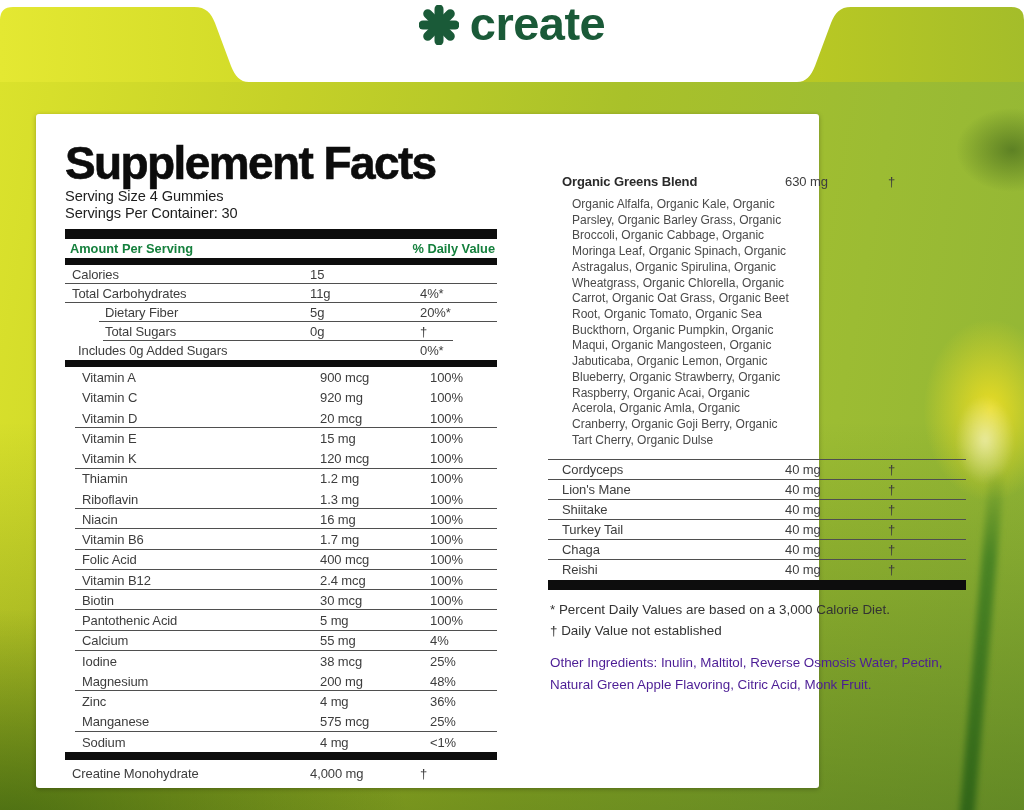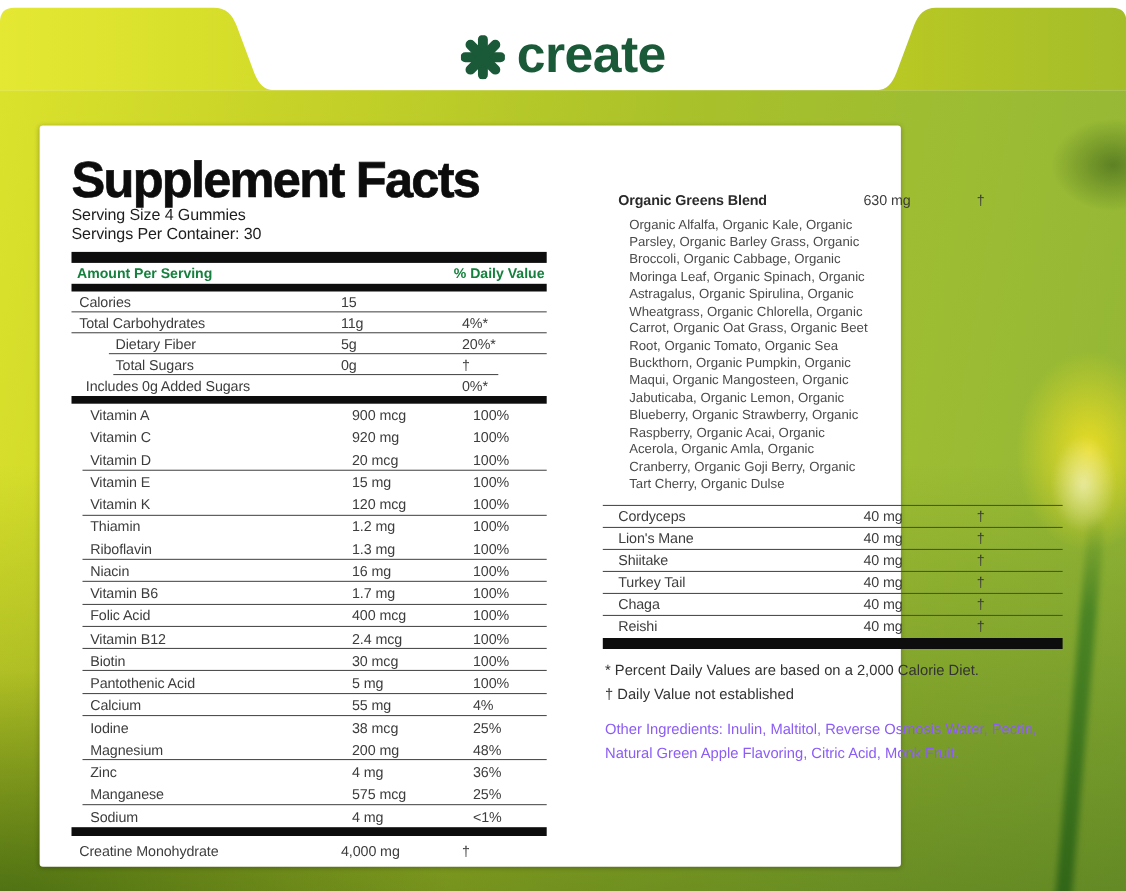--- a/index.html
+++ b/index.html
@@ -14,21 +14,21 @@
       linear-gradient(100deg,#dce32c 0%,#c5d128 26%,#a9c12a 55%,#9cbc33 78%,#91b536 100%);
   }
   .stem{position:absolute;left:974px;top:468px;width:15px;height:360px;border-radius:12px;
     background:linear-gradient(to bottom, rgba(70,120,35,0), #4a8424 25%, #2f6317);
     transform:rotate(5deg);filter:blur(3px);}
   .wisps{position:absolute;left:955px;top:395px;width:60px;height:90px;
     background:radial-gradient(ellipse at 50% 50%, rgba(255,255,250,.55), rgba(255,255,250,0) 70%);
     filter:blur(2px);}
   .header-svg{position:absolute;left:0;top:0;z-index:2;}
   .logo{position:absolute;left:0;top:0;width:1024px;height:72px;z-index:3;
-    display:flex;align-items:flex-end;justify-content:center;gap:11px;}
+    display:flex;align-items:flex-start;justify-content:center;gap:11px;}
   .logo-text{font-size:47px;font-weight:bold;letter-spacing:-.5px;color:#1a5a38;line-height:1;}
   .logo-ast{margin-top:5px;}
   .card{position:absolute;left:36px;top:114px;width:783px;height:674px;z-index:4;
     background:#fff;border-radius:3px;box-shadow:0 1px 5px rgba(0,0,0,.28);}
   .col-left{position:absolute;left:29px;top:0;width:432px;}
   .col-right{position:absolute;left:512px;top:0;width:418px;}
   .panel-title{margin:26px 0 0;font-size:46px;line-height:46px;font-weight:bold;
     letter-spacing:-1.6px;color:#0c0c0c;-webkit-text-stroke:.6px #0c0c0c;white-space:nowrap;}
   .serving{margin-top:4px;font-size:14.6px;line-height:13.2px;letter-spacing:-.1px;color:#1d1d1d;}
   .bar{background:#0d0d0d;}
@@ -54,21 +54,21 @@
   .rule-short{left:38px;right:44px;}
   .rule-standalone{border-top:1px solid #4f4f4f;margin-top:10px;}
   .greens-head{height:19px;margin-top:58px;}
   .greens-head .tname{font-weight:bold;color:#2a2a2a;}
   .blend{margin-top:6px;padding-left:24px;font-size:12px;line-height:15.72px;
     color:#4a4a4a;white-space:pre-line;}
   .fn{font-size:13.4px;color:#333;padding-left:2px;}
   .fn1{margin-top:12px;}
   .fn2{margin-top:6px;}
   .other{margin-top:14px;padding-left:2px;font-size:13.4px;line-height:22.5px;
-    color:#8b5cf6;white-space:pre-line;}
+    color:#4c1d95;white-space:pre-line;}
 </style>
 </head>
 <body>
 
 <div class="stage">
 
   <div class="wisps"></div>
   <div class="stem"></div>
 
   <svg class="header-svg" width="1024" height="92">
@@ -314,20 +314,20 @@
             <span class="tdv">†</span>
             <div class="rule"></div>
           </div>
           <div class="trow rrow">
             <span class="tname">Reishi</span>
             <span class="tamt">40 mg</span>
             <span class="tdv">†</span>
           </div>
         </div>
       <div class="bar barR"></div>
-      <div class="fn fn1">* Percent Daily Values are based on a 2,000 Calorie Diet.</div>
+      <div class="fn fn1">* Percent Daily Values are based on a 3,000 Calorie Diet.</div>
       <div class="fn fn2">† Daily Value not established</div>
       <div class="other">Other Ingredients: Inulin, Maltitol, Reverse Osmosis Water, Pectin,
 Natural Green Apple Flavoring, Citric Acid, Monk Fruit.</div>
     </div>
 
   </div>
 </div>
 
 </body></html>

